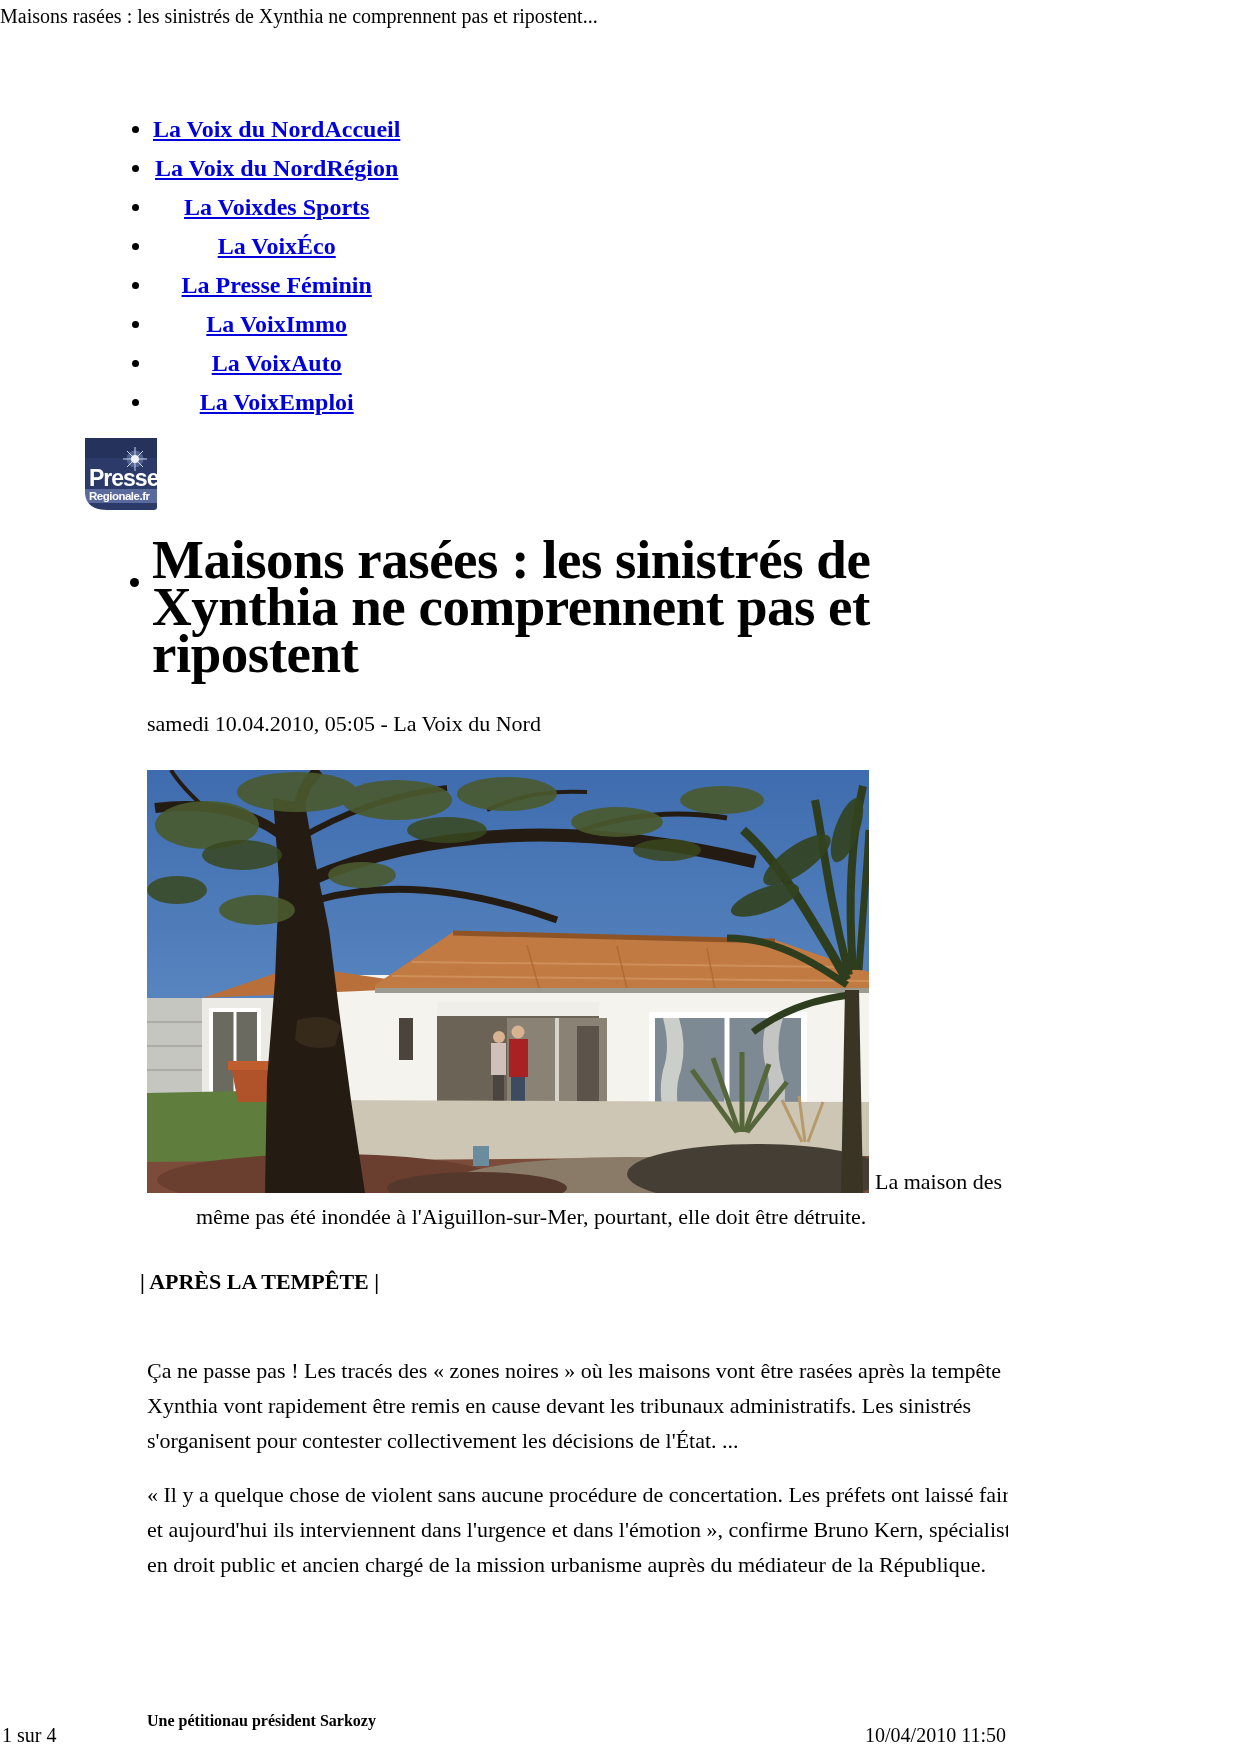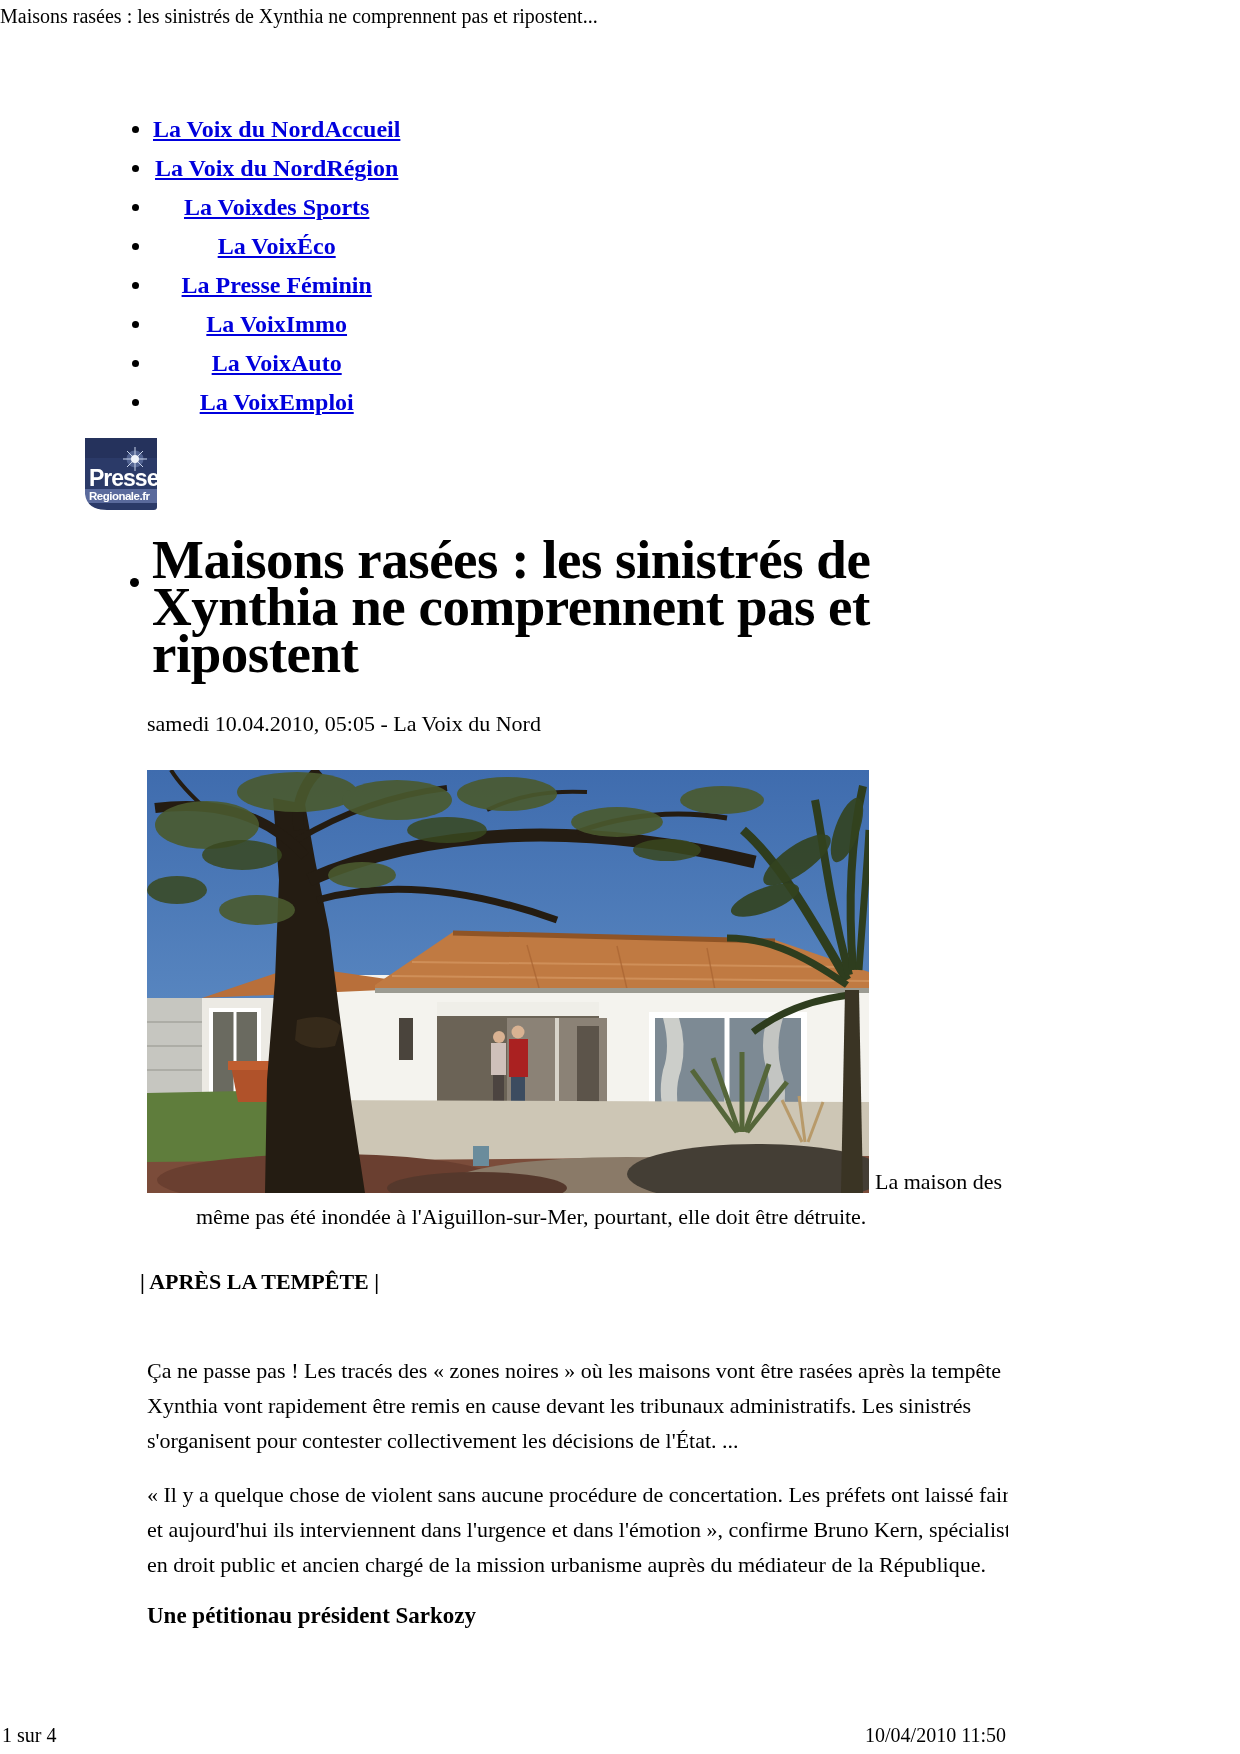--- a/index.html
+++ b/index.html
@@ -79,22 +79,22 @@
   }
 
   .body-par {
     position: absolute; left: 147px; width: 1010px; margin: 0;
     font-size: 22px; line-height: 35px; white-space: pre-line;
   }
   .par-1 { top: 1337px; margin-top: 16px; }
   .par-2 { top: 1477px; }
 
   .subheading {
-    position: absolute; left: 147px; top: 1602px;
-    font-size: 23px; font-weight: bold; line-height: 28px;
+    position: absolute; left: 147px; top: 1707px;
+    font-size: 16px; font-weight: bold; line-height: 28px;
   }
 </style>
 </head>
 <body>
 
 <div class="page">
 
   <div class="print-header">
     <span>Maisons rasées : les sinistrés de Xynthia ne comprennent pas et ripostent...</span>
   </div>

